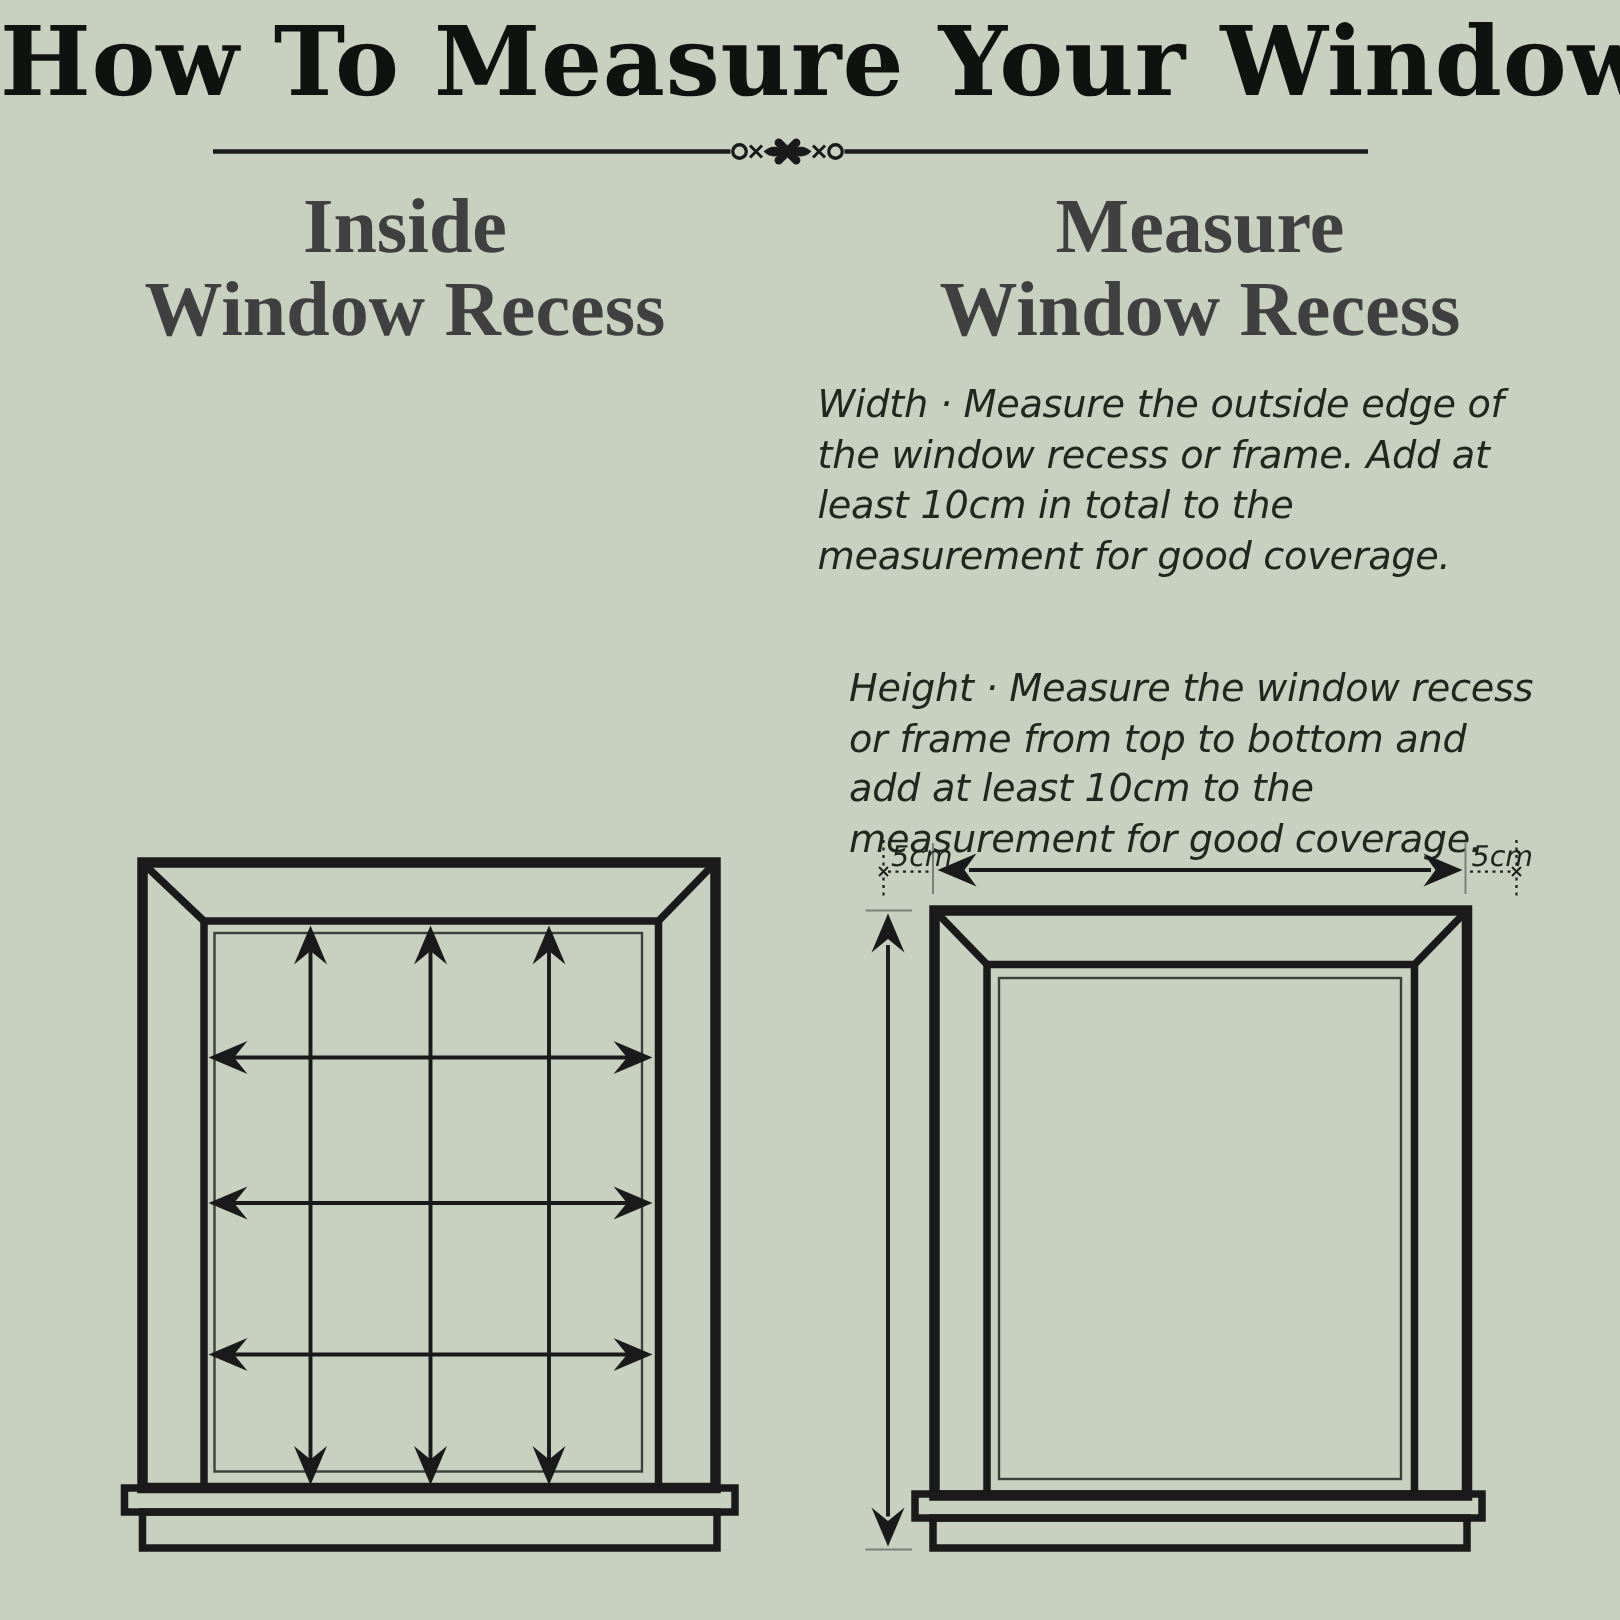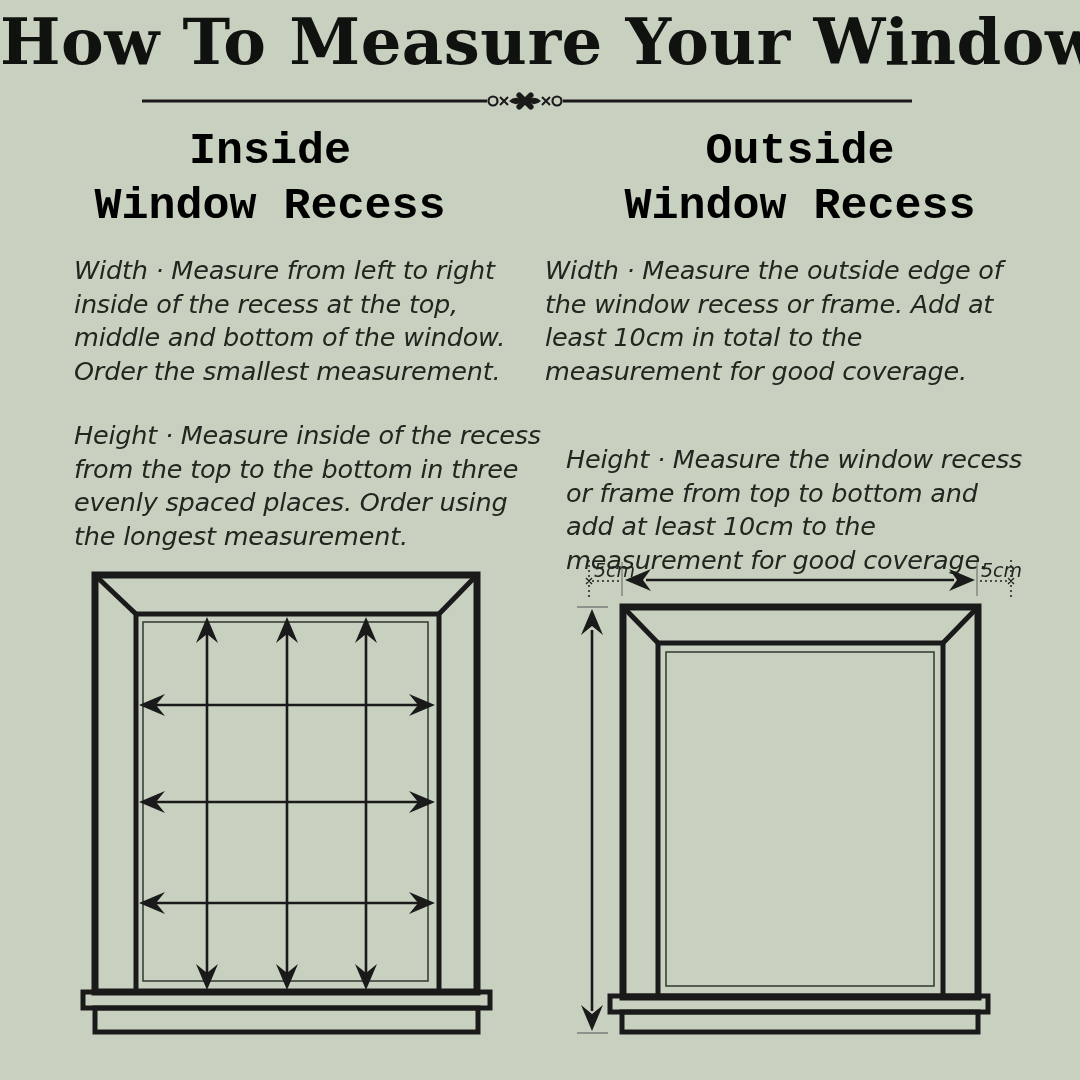--- a/index.html
+++ b/index.html
@@ -9,22 +9,22 @@
   }
   .page-title{
     position:absolute;top:8px;left:0;width:1080px;margin:0;
     text-align:center;white-space:nowrap;
     font-family:"DejaVu Serif",serif;font-weight:700;
     font-size:64px;line-height:1.05;letter-spacing:.5px;color:#101210;
   }
   .divider{position:absolute;left:140px;top:88px;width:785px;height:26px;}
   .col-heading{
     position:absolute;margin:0;width:430px;text-align:center;
-    font-family:Liberation Mono, monospace;font-weight:700;
-    font-size:45px;line-height:55px;color:#000000;
+    font-family:Liberation Serif, serif;font-weight:700;
+    font-size:52px;line-height:55px;color:#404040;
   }
   .col-heading span{display:block;}
   .h-inside{left:55px;top:124px;}
   .h-outside{left:585px;top:124px;}
   .para{
     position:absolute;margin:0;width:510px;
     font-style:italic;font-size:25.5px;line-height:33.5px;
     letter-spacing:-.2px;color:#21261f;white-space:pre-line;
   }
   .p-iw{left:74px;top:254px;}
@@ -63,32 +63,24 @@
       <circle cx="417" cy="13" r="4.5" stroke="#1a1a1a" stroke-width="2.2" fill="none"></circle>
     </svg>
   </div>
 
   <h2 class="col-heading h-inside">
     <span>Inside</span>
     <span>Window Recess</span>
   </h2>
 
   <h2 class="col-heading h-outside">
-    <span>Outside</span>
+    <span>Measure</span>
     <span>Window Recess</span>
   </h2>
 
-  <p class="para p-iw">Width · Measure from left to right
-inside of the recess at the top,
-middle and bottom of the window.
-Order the smallest measurement.</p>
-  <p class="para p-ih">Height · Measure inside of the recess
-from the top to the bottom in three
-evenly spaced places. Order using
-the longest measurement.</p>
   <p class="para p-ow">Width · Measure the outside edge of
 the window recess or frame. Add at
 least 10cm in total to the
 measurement for good coverage.</p>
   <p class="para p-oh">Height · Measure the window recess
 or frame from top to bottom and
 add at least 10cm to the
 measurement for good coverage.</p>
 
   <svg class="diagram diag-left" width="450" height="500" viewBox="60 550 450 500">

